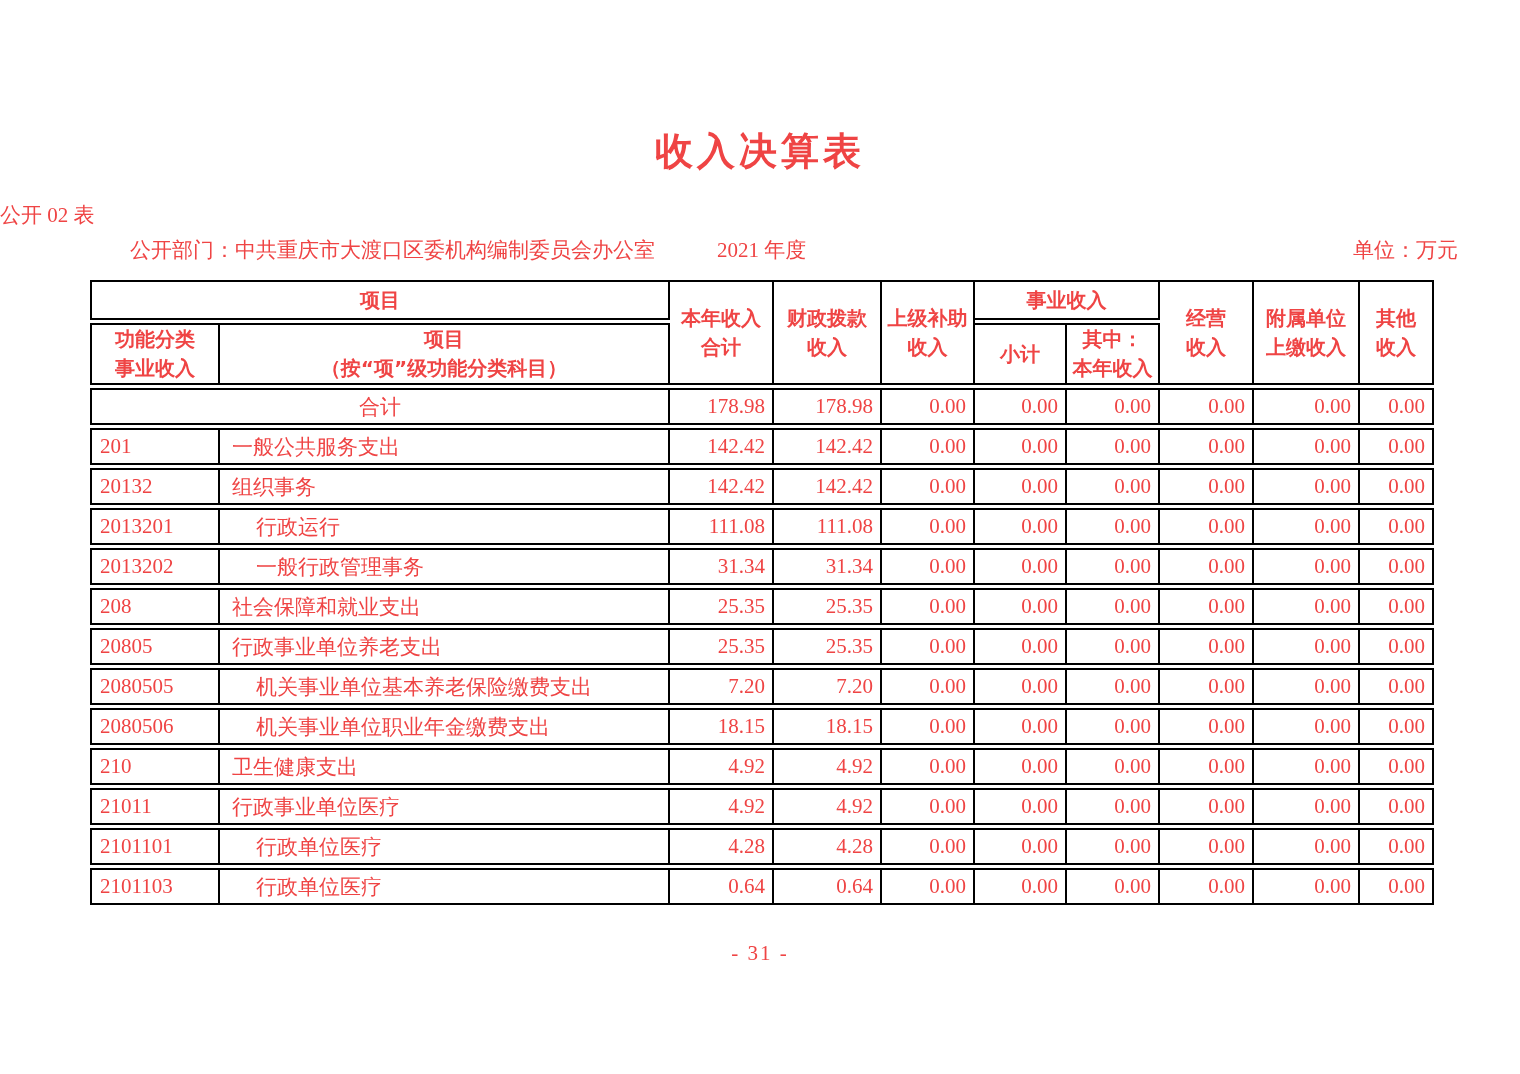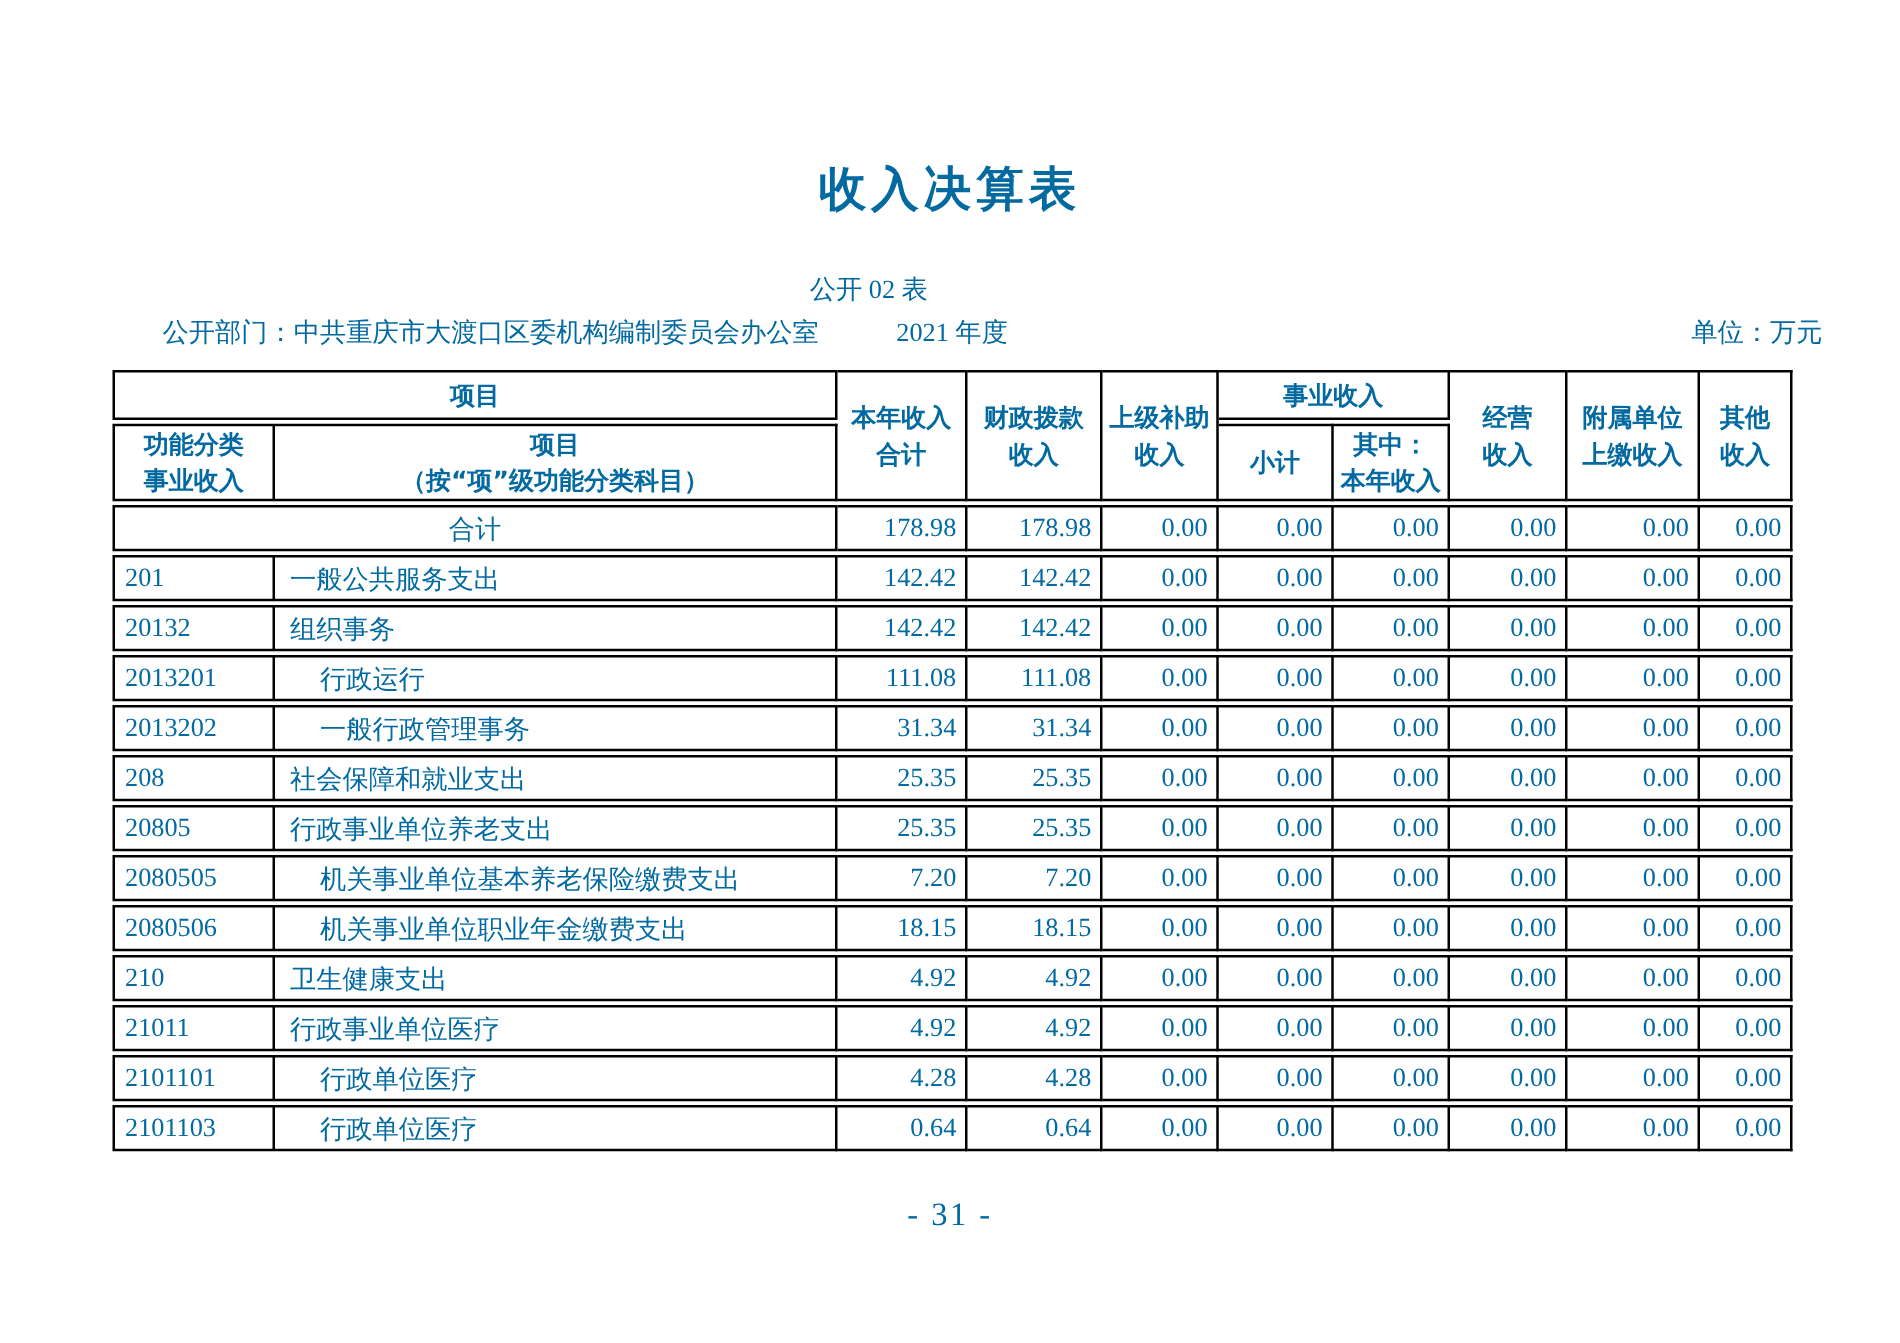--- a/index.html
+++ b/index.html
@@ -4,35 +4,35 @@
 <style>
   * { box-sizing: border-box; margin: 0; padding: 0; }
   html, body { background: #e8e8e8; }
   .page {
     position: relative;
     width: 1520px;
     height: 1074px;
     background: #ffffff;
     margin: 0 auto;
     font-family: "Liberation Serif", "DejaVu Serif", serif;
-    color: #0369a1;
+    color: #ef4444;
     overflow: hidden;
   }
   .doc-title {
     padding-top: 126px;
     text-align: center;
     font-family: "DejaVu Sans", "Liberation Sans", sans-serif;
     font-weight: bold;
     font-size: 38px;
     letter-spacing: 4px;
   }
   .meta-top-right {
-    margin-top: 40px;
+    margin-top: 24px;
     padding-right: 130px;
-    text-align: center;
+    text-align: left;
     font-size: 21px;
   }
   .meta-line {
     display: flex;
     align-items: baseline;
     margin-top: 7px;
     padding: 0 62px 0 130px;
     font-size: 21px;
   }
   .meta-year { margin-left: 62px; }
@@ -72,21 +72,21 @@
   }
   td.code-cell { text-align: left; padding-left: 8px; }
   td.item-cell { text-align: left; padding-left: 12px; font-size: 20px; }
   td.item-cell.lvl2 { padding-left: 36px; }
   td.item-cell.merged { text-align: center; padding-left: 0; }
   td.value-cell { text-align: right; padding-right: 7px; }
 
   .page-number {
     margin-top: 33px;
     text-align: center;
-    font-size: 26px;
+    font-size: 21px;
     letter-spacing: 2px;
   }
 </style>
 </head>
 <body>
 
 <div class="page">
 
   <div class="doc-title">收入决算表</div>
 

